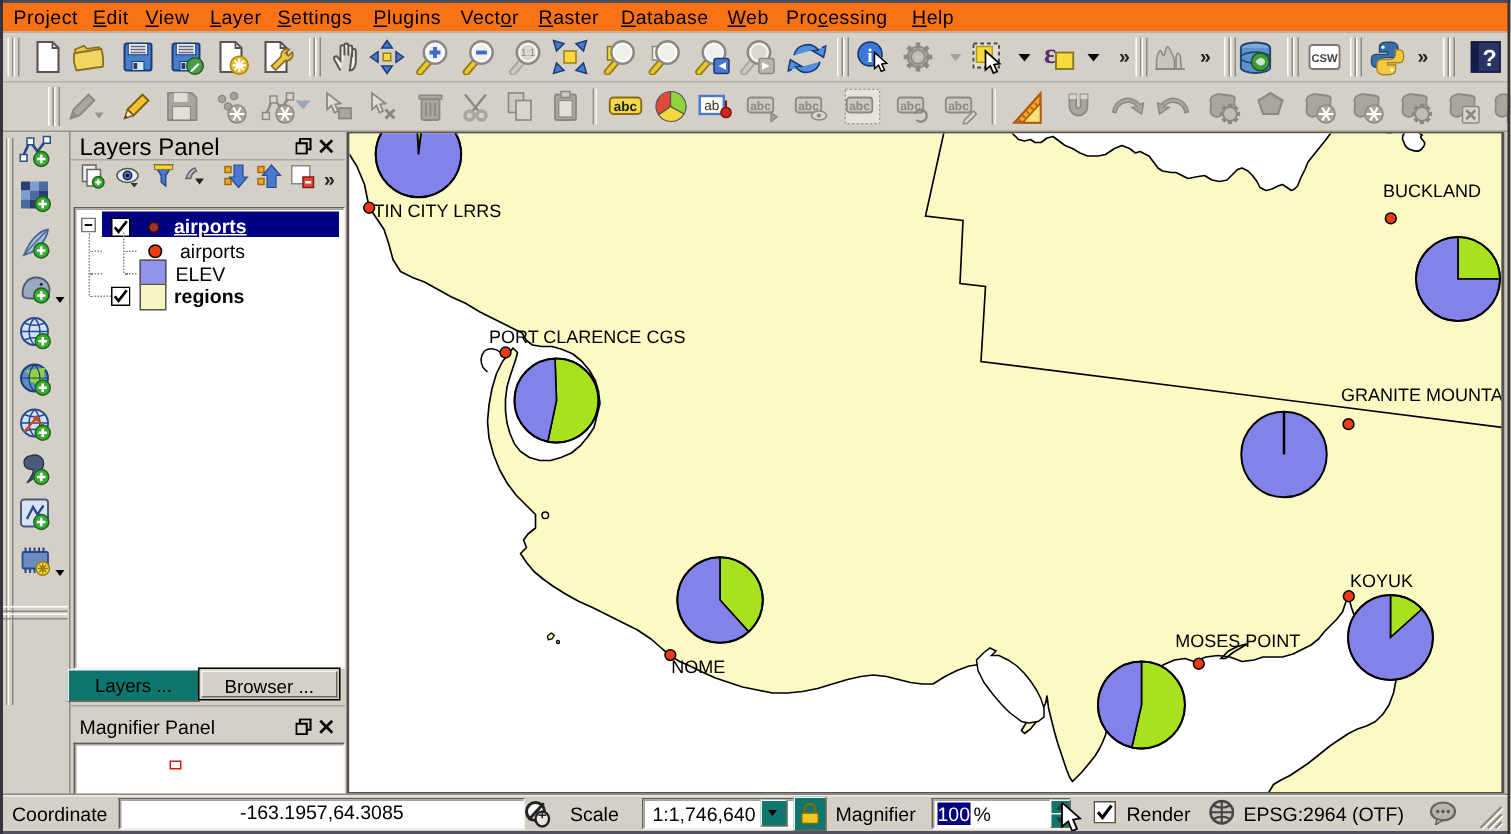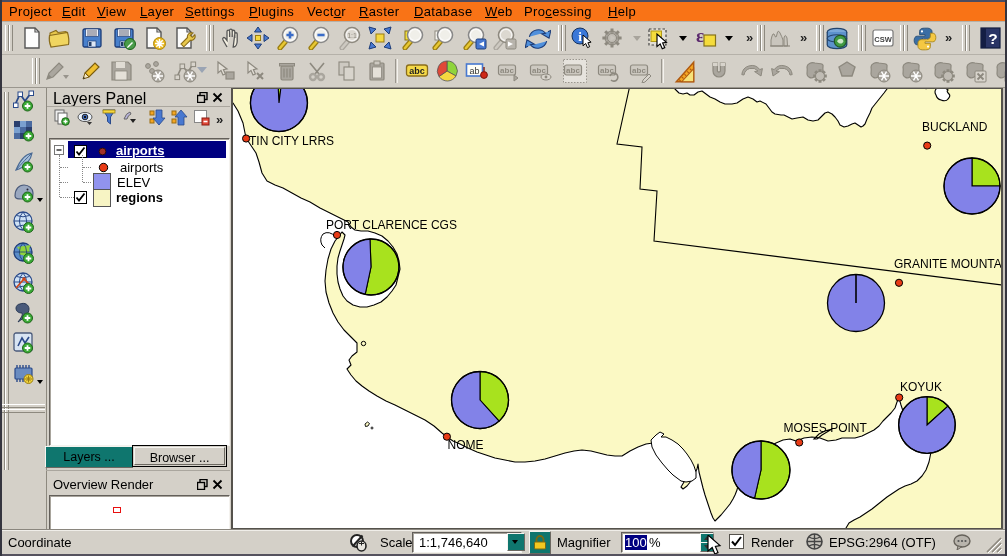--- a/index.html
+++ b/index.html
@@ -527,21 +527,21 @@
       <div class="abs" style="left:14px;top:94px;width:8px;height:1px;border-top:1px dotted #888"></div>
       <div class="abs" style="left:14px;top:109px;width:14px;height:1px;border-top:1px dotted #888"></div>
       <div class="abs" style="left:36px;top:67px;width:1px;height:27px;border-left:1px dotted #888"></div>
       <div class="abs" style="left:37px;top:79px;width:8px;height:1px;border-top:1px dotted #888"></div>
       <div class="abs" style="left:37px;top:94px;width:8px;height:1px;border-top:1px dotted #888"></div>
       <div class="abs btn3d" style="left:-1px;top:358px;width:86px;height:20px;font-size:12.5px;text-align:center;line-height:20px;">Layers ...</div>
       <div class="abs" style="left:86px;top:357px;width:93px;height:20px;border:1px solid #000;background:#d4d0c8;font-size:12.5px;text-align:center;line-height:20px;">
         <div style="position:absolute;left:1px;top:1px;right:1px;bottom:1px;border-top:1px solid #f5f4f0;border-left:1px solid #f5f4f0;border-bottom:1px solid #6c6861;border-right:1px solid #6c6861;">Browser ...</div>
       </div>
       <div class="abs" style="left:0;top:382px;width:184px;height:1px;background:#aaa69e"></div>
-      <div class="abs ptitle" style="left:7px;top:389px;font-size:13px">Overview Render</div>
+      <div class="abs ptitle" style="left:7px;top:389px;font-size:13px">Magnifier Panel</div>
       <svg class="abs" style="left:151px;top:391px" width="11" height="11" viewBox="0 0 11 11">
         <rect x="3" y="0.5" width="7" height="7" fill="none" stroke="#000" stroke-width="1.4"></rect>
         <rect x="0.5" y="3.5" width="7" height="7" fill="#d4d0c8" stroke="#000" stroke-width="1.4"></rect>
       </svg>
       <svg class="abs" style="left:166px;top:391px" width="11" height="11" viewBox="0 0 11 11">
         <path d="M1.5,1.5 L9.5,9.5 M9.5,1.5 L1.5,9.5" stroke="#000" stroke-width="1.8"></path>
       </svg>
       <div class="abs sunken" style="left:3px;top:407px;width:179px;height:33px;"></div>
       <div class="abs" style="left:67px;top:419px;width:6px;height:4px;border:1.5px solid #e81010;background:#fff"></div>
     </div>
@@ -593,28 +593,29 @@
         <text x="214.5" y="359.5" font-size="12" fill="#000">NOME</text>
         <text x="550.5" y="342.5" font-size="12" fill="#000">MOSES POINT</text>
         <text x="667" y="302" font-size="12" fill="#000">KOYUK</text>
       </svg></div>
   <div class="abs" style="left:1001px;top:88px;width:2px;height:441px;background:#55524c;"></div>
     <div class="abs" style="left:1003px;top:88px;width:4px;height:441px;background:#c8c4bc;"></div>
   <div class="abs" style="left:0;top:529px;width:1007px;height:1px;background:#8a867e;"></div>
   <div class="abs" style="left:0;top:530px;width:1007px;height:1px;background:#f0eee9;"></div>
   <div class="abs" style="left:0;top:531px;width:1007px;height:23px;font-size:13px;">
       <div class="abs" style="left:8px;top:4px;">Coordinate</div>
+      <div class="abs sunken" style="left:79px;top:1px;width:269px;height:19px;text-align:center;line-height:18px;">-163.1957,64.3085</div>
       <svg class="abs" style="left:349px;top:2px" width="19" height="19" viewBox="0 0 19 19">
         <circle cx="8" cy="8" r="6" fill="#fff" stroke="#222" stroke-width="2"></circle>
         <path d="M3.5,13.5 L13.5,2.5" stroke="#222" stroke-width="2"></path>
         <ellipse cx="12.5" cy="13" rx="4.5" ry="5" fill="#e8e6e0" stroke="#222" stroke-width="1.6"></ellipse>
         <path d="M12.5,8.5 v4 M10,10.5 h5" stroke="#222" stroke-width="1"></path>
       </svg>
       <div class="abs" style="left:380px;top:4px;">Scale</div>
-      <div class="abs sunken" style="left:412px;top:1px;width:108px;height:19px;text-align:right;">
+      <div class="abs sunken" style="left:428px;top:1px;width:108px;height:19px;text-align:right;">
         <span style="position:absolute;left:6px;top:1px;line-height:17px">1:1,746,640</span>
       </div>
       <div class="abs btn3d" style="left:507px;top:2px;width:16px;height:16px;">
         <div class="ddarr" style="left:4px;top:6px;"></div>
       </div>
       <div class="abs btn3d" style="left:529px;top:0px;width:20px;height:21px;">
         <svg width="14" height="15" style="position:absolute;left:3px;top:3px" viewBox="0 0 14 15">
           <path d="M3.5,7 V4.5 a3.5,3.5 0 0 1 7,0 V7" fill="none" stroke="#7a6a10" stroke-width="1.8"></path>
           <rect x="1.5" y="7" width="11" height="7" rx="1" fill="#f0c820" stroke="#7a6a10"></rect>
         </svg>

